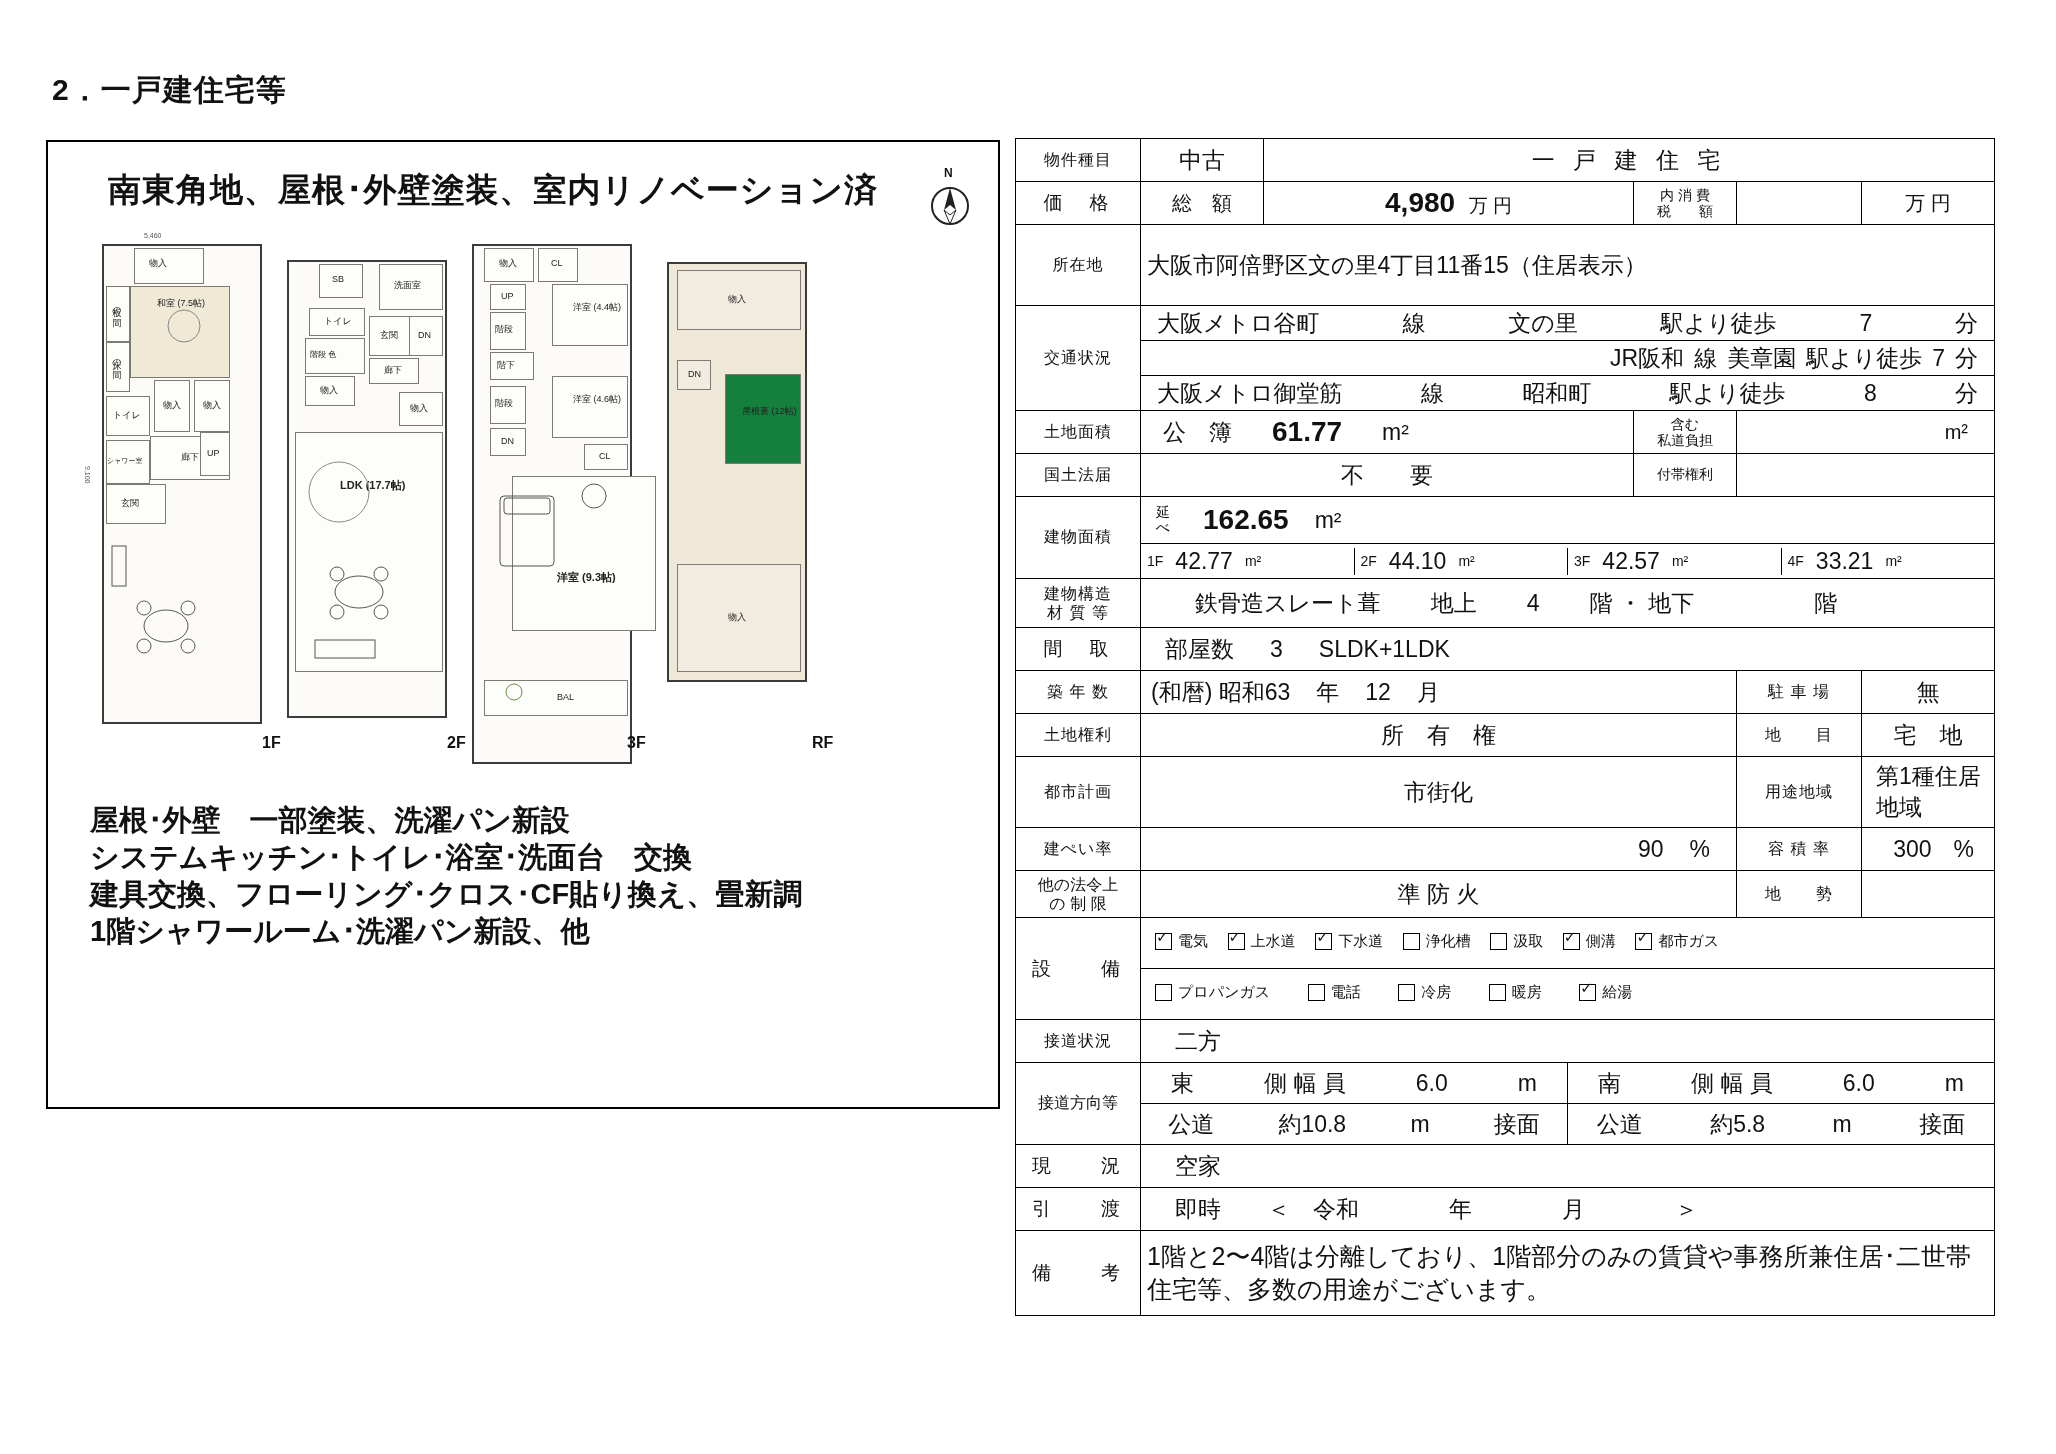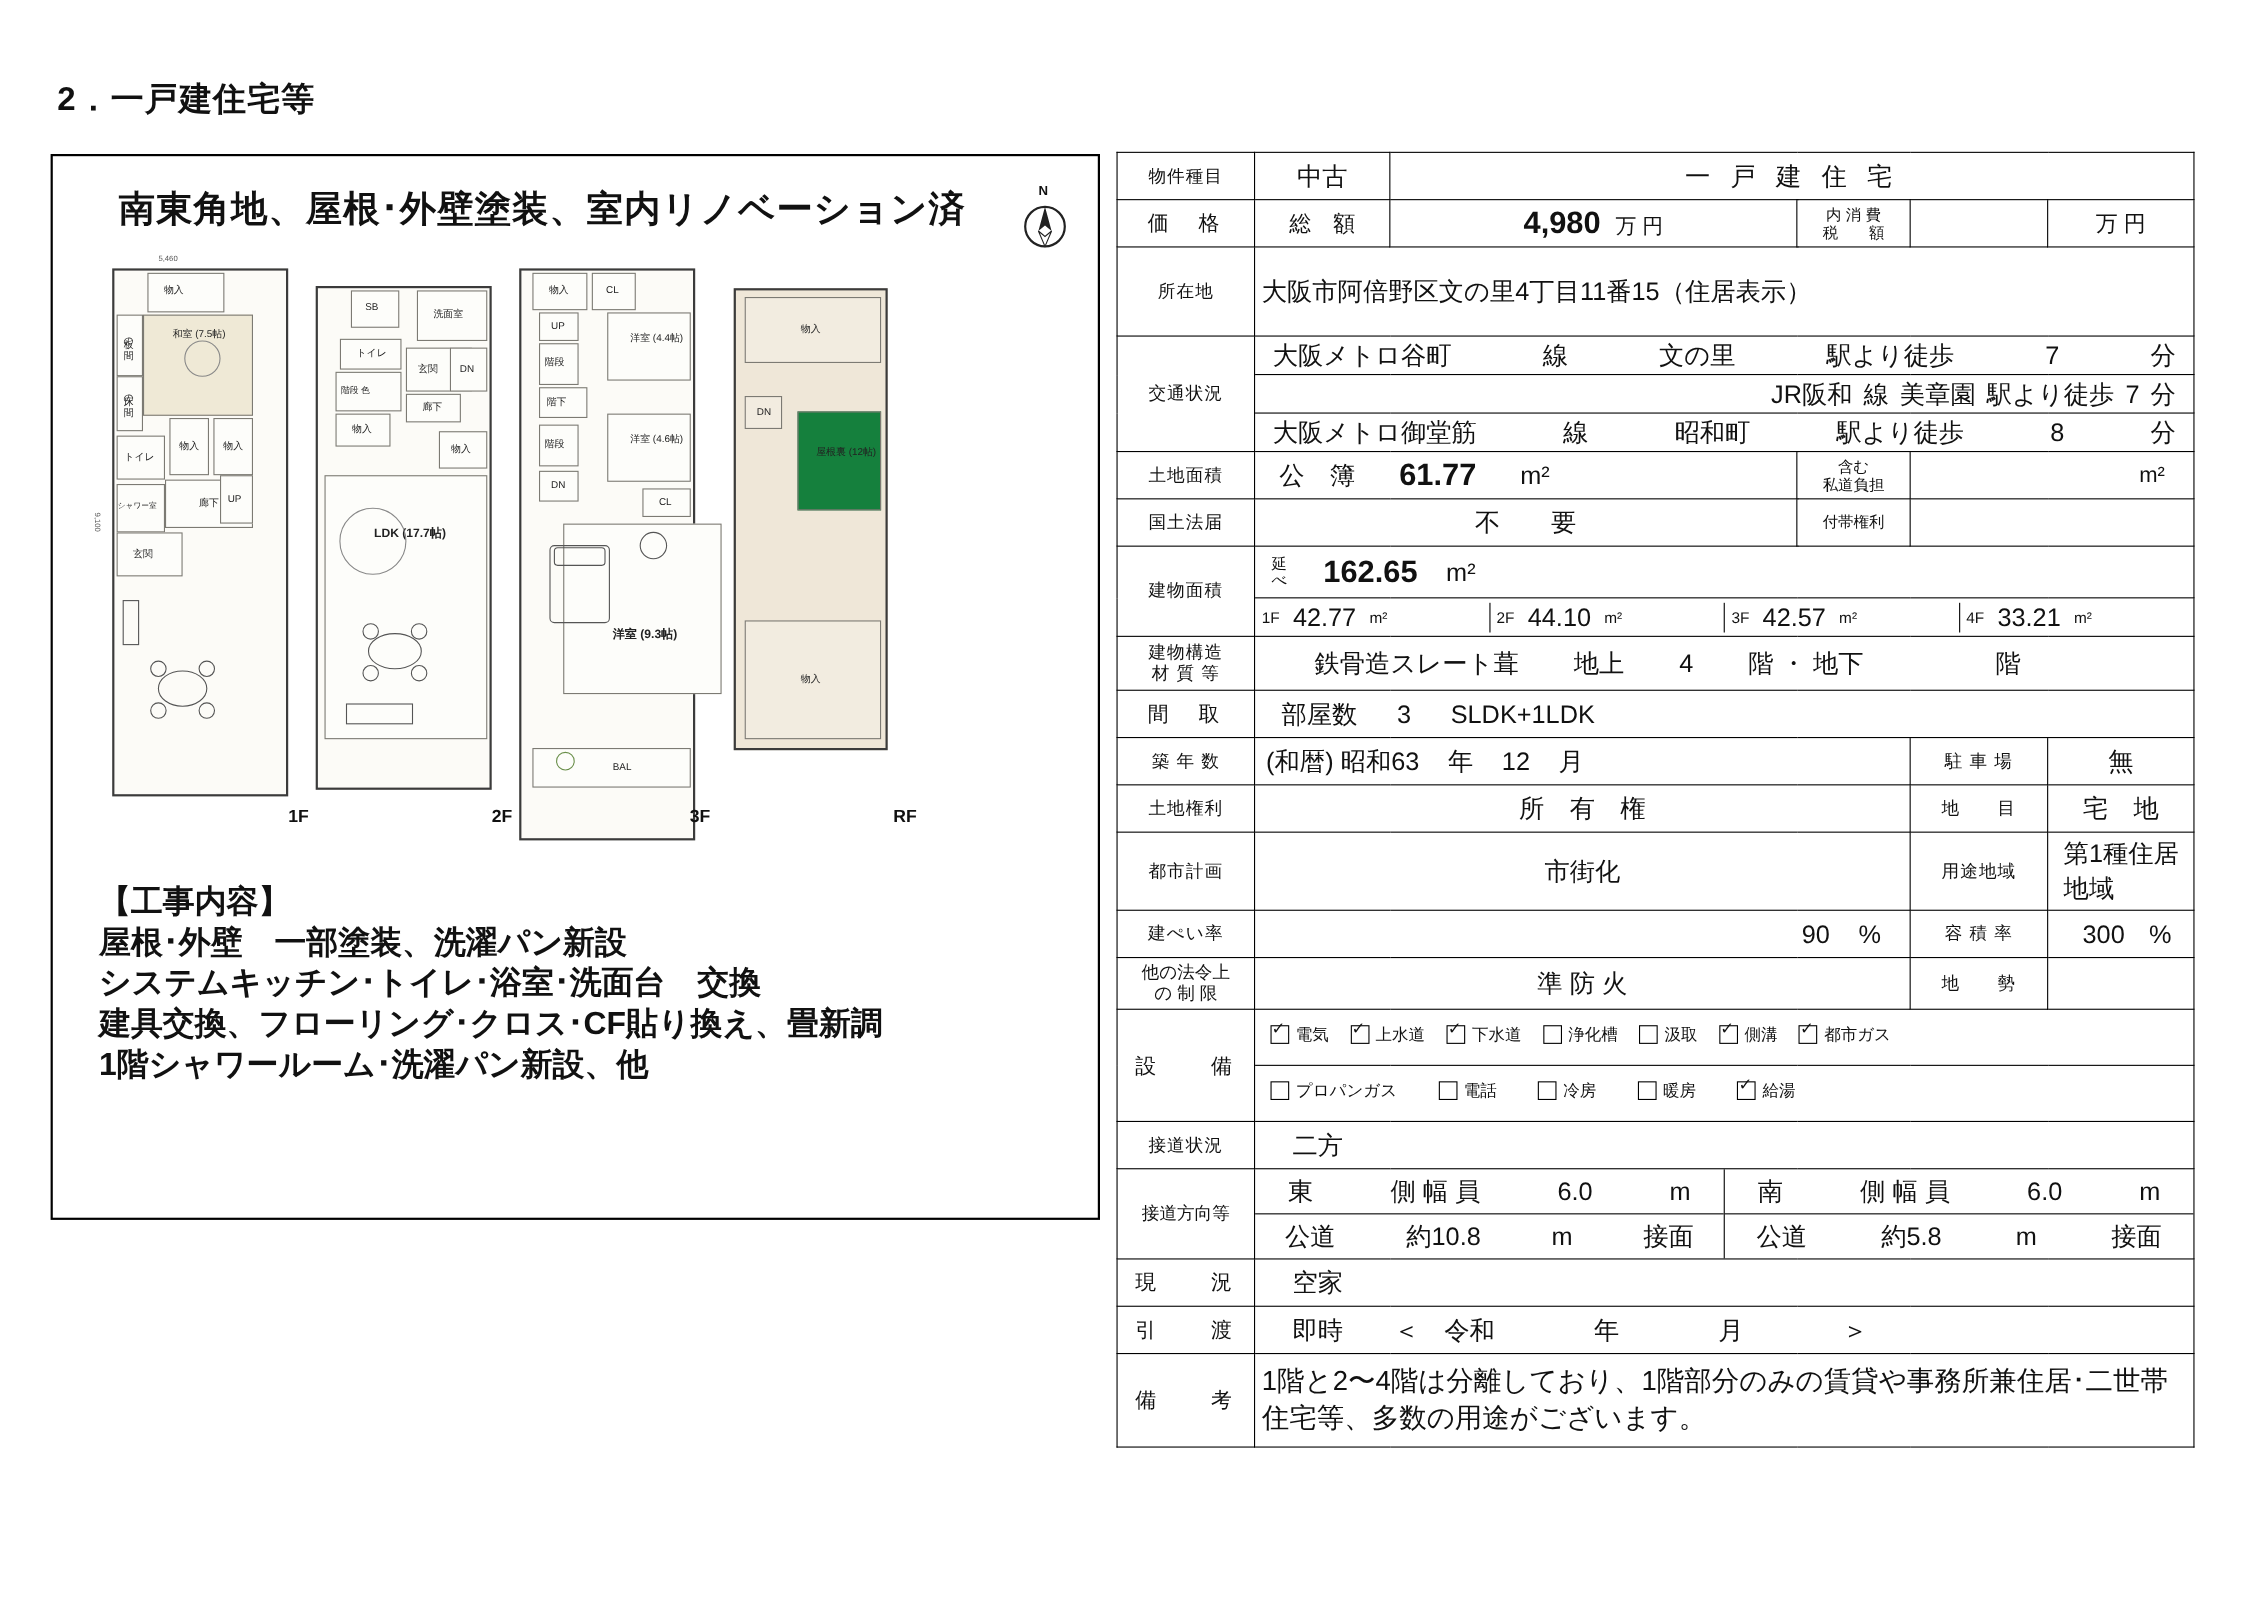--- a/index.html
+++ b/index.html
@@ -268,21 +268,20 @@
       </div>
     </div>
 
     <div class="floor-label" style="left:190px;top:512px;">1F</div>
     <div class="floor-label" style="left:375px;top:512px;">2F</div>
     <div class="floor-label" style="left:555px;top:512px;">3F</div>
     <div class="floor-label" style="left:740px;top:512px;">RF</div>
   </div>
 
   <div class="works">
-    <div>【工事内容】</div>
     <div>屋根･外壁　一部塗装、洗濯パン新設</div>
     <div>システムキッチン･トイレ･浴室･洗面台　交換</div>
     <div>建具交換、フローリング･クロス･CF貼り換え、畳新調</div>
     <div>1階シャワールーム･洗濯パン新設、他</div>
   </div>
 </div>
 
 <table class="spec">
 
   <tbody>

